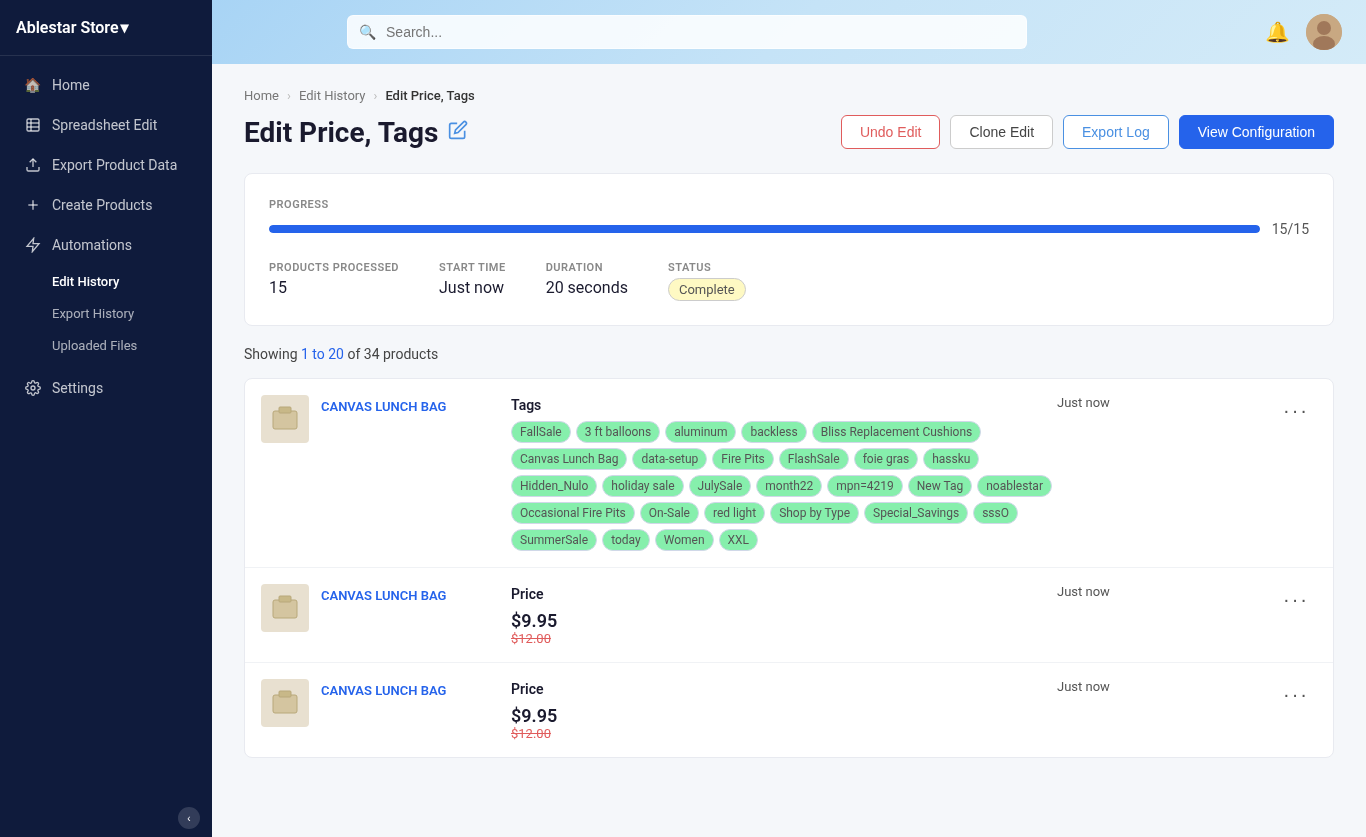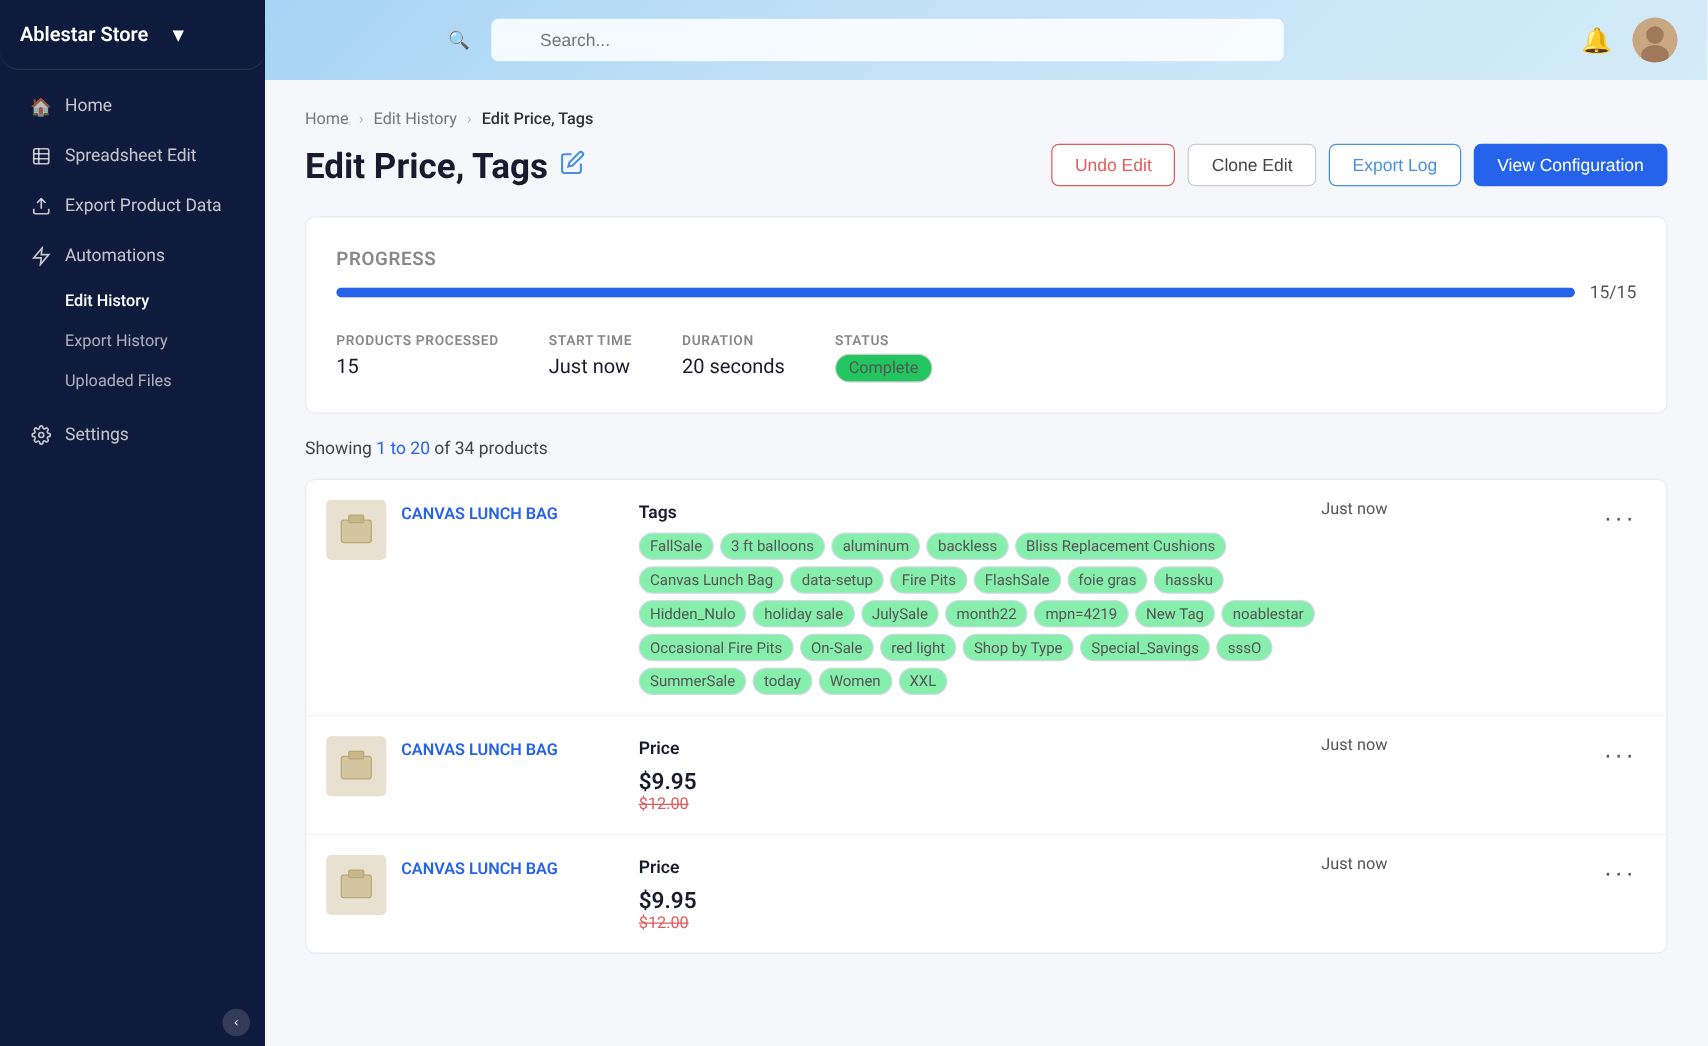--- a/index.html
+++ b/index.html
@@ -1,35 +1,35 @@
 <!DOCTYPE html>
 <html><head>
   <meta charset="utf-8">
   <style>
     * { box-sizing: border-box; margin: 0; padding: 0; }
     body { font-family: -apple-system, BlinkMacSystemFont, 'Segoe UI', Roboto, sans-serif; background: #f5f7fa; display: flex; height: 100vh; overflow: hidden; }
 
     
     .sidebar { width: 212px; background: #0f1b3c; color: #fff; display: flex; flex-direction: column; flex-shrink: 0; height: 100vh; overflow-y: auto; }
-    .sidebar-brand { padding: 18px 16px; display: flex; align-items: center; gap: 20px; font-size: 16px; font-weight: 600; color: #fff; border-bottom: 1px solid rgba(255,255,255,0.1); border-radius: 15px; }
+    .sidebar-brand { padding: 18px 16px; display: flex; align-items: center; gap: 2px; font-size: 16px; font-weight: 600; color: #fff; border-bottom: 1px solid rgba(255,255,255,0.1); }
     .sidebar-nav { flex: 1; padding: 8px 0; }
     .sidebar-item { display: flex; align-items: center; gap: 10px; padding: 10px 16px; font-size: 14px; color: rgba(255,255,255,0.75); cursor: pointer; border-radius: 6px; margin: 2px 8px; }
     .sidebar-item.active { background: rgba(255,255,255,0.15); color: #fff; }
     .sidebar-item-icon { width: 18px; height: 18px; display: flex; align-items: center; justify-content: center; flex-shrink: 0; }
     .sidebar-sub { padding-left: 0; }
     .sidebar-sub-item { display: block; padding: 8px 16px 8px 44px; font-size: 13px; color: rgba(255,255,255,0.65); cursor: pointer; border-radius: 6px; margin: 1px 8px; }
     .sidebar-sub-item.active { color: #fff; font-weight: 500; }
 
     
     .main { flex: 1; display: flex; flex-direction: column; overflow: hidden; }
 
     
     .topbar { background: linear-gradient(135deg, #a8d4f5 0%, #c5e3f7 50%, #d4ebf8 100%); padding: 0 24px; height: 64px; display: flex; align-items: center; gap: 16px; flex-shrink: 0; }
     .search-bar { flex: 1; max-width: 680px; margin: 0 auto; position: relative; display: flex; align-items: center; }
-    .search-input { width: 100%; padding: 8px 16px 8px 38px; border-radius: 6px; border: 1px solid rgba(255,255,255,0.6); background: rgba(255,255,255,0.85); font-size: 14px; color: #555; outline: none; margin-left: 46px; }
+    .search-input { width: 100%; padding: 8px 16px 8px 38px; border-radius: 6px; border: 1px solid rgba(255,255,255,0.6); background: rgba(255,255,255,0.85); font-size: 14px; color: #555; outline: none; }
     .search-icon { position: absolute; left: 12px; color: #888; font-size: 14px; }
     .topbar-right { display: flex; align-items: center; gap: 16px; margin-left: auto; }
     .bell-icon { font-size: 20px; color: #444; cursor: pointer; }
     .avatar { width: 36px; height: 36px; border-radius: 50%; background: #c8a882; overflow: hidden; cursor: pointer; display: flex; align-items: center; justify-content: center; font-size: 14px; color: #fff; }
 
     
     .content { flex: 1; overflow-y: auto; padding: 24px 32px; }
 
     
     .breadcrumb { display: flex; align-items: center; gap: 8px; font-size: 13px; color: #777; margin-bottom: 12px; }
@@ -46,32 +46,32 @@
     .btn { padding: 8px 18px; border-radius: 6px; font-size: 14px; font-weight: 500; cursor: pointer; border: 1px solid transparent; }
     .btn-outline-red { background: #fff; border-color: #e05c5c; color: #e05c5c; }
     .btn-outline-gray { background: #fff; border-color: #ccc; color: #444; }
     .btn-outline-blue { background: #fff; border-color: #4a90e2; color: #4a90e2; }
     .btn-blue { background: #2563eb; color: #fff; border-color: #2563eb; }
 
     
     .card { background: #fff; border-radius: 8px; border: 1px solid #e8eaf0; margin-bottom: 20px; padding: 24px; }
 
     
-    .progress-label { font-size: 15px; font-weight: 600; color: #888; letter-spacing: 0.5px; margin-bottom: 10px; }
+    .progress-label { font-size: 11px; font-weight: 600; color: #888; letter-spacing: 0.5px; margin-bottom: 10px; }
     .progress-bar-wrap { display: flex; align-items: center; gap: 12px; }
     .progress-bar-bg { flex: 1; height: 8px; background: #e8eaf0; border-radius: 4px; overflow: hidden; }
     .progress-bar-fill { height: 100%; background: #2563eb; border-radius: 4px; }
     .progress-count { font-size: 14px; color: #555; white-space: nowrap; }
 
     
     .stats-row { display: flex; gap: 40px; margin-top: 24px; }
     .stat { display: flex; flex-direction: column; gap: 4px; }
     .stat-label { font-size: 11px; font-weight: 600; color: #888; letter-spacing: 0.5px; }
     .stat-value { font-size: 16px; color: #1a1a2e; }
-    .stat-badge { display: inline-block; padding: 3px 10px; border-radius: 12px; border: 1px solid #ccc; font-size: 13px; color: #555; background: #22c55e; }
+    .stat-badge { display: inline-block; padding: 3px 10px; border-radius: 12px; border: 1px solid #ccc; font-size: 13px; color: #555; background: #fef9c3; }
 
     
     .showing-text { font-size: 14px; color: #444; margin-bottom: 16px; }
     .showing-text a { color: #2563eb; text-decoration: none; }
     .table-wrap { background: #fff; border-radius: 8px; border: 1px solid #e8eaf0; overflow: hidden; }
     .table-header { display: grid; grid-template-columns: 250px 1fr 160px 100px; padding: 10px 16px; border-bottom: 1px solid #e8eaf0; }
     .table-header-cell { font-size: 11px; font-weight: 600; color: #888; letter-spacing: 0.5px; }
     .table-row { display: grid; grid-template-columns: 250px 1fr 160px 100px; padding: 16px; border-bottom: 1px solid #f0f2f5; align-items: start; }
     .table-row:last-child { border-bottom: none; }
     .product-cell { display: flex; align-items: flex-start; gap: 12px; }
@@ -117,20 +117,29 @@
     </div>
     <div class="sidebar-item">
       <span class="sidebar-item-icon">
         <svg width="16" height="16" viewBox="0 0 24 24" fill="none" stroke="currentColor" stroke-width="2">
             <path d="M21 15v4a2 2 0 01-2 2H5a2 2 0 01-2-2v-4"></path>
             <polyline points="17 8 12 3 7 8"></polyline>
             <line x1="12" y1="3" x2="12" y2="15"></line>
           </svg>
       </span>
       <span>Export Product Data</span>
+    </div>
+    <div class="sidebar-item">
+      <span class="sidebar-item-icon">
+        <svg width="16" height="16" viewBox="0 0 24 24" fill="none" stroke="currentColor" stroke-width="2">
+            <line x1="12" y1="5" x2="12" y2="19"></line>
+            <line x1="5" y1="12" x2="19" y2="12"></line>
+          </svg>
+      </span>
+      <span>Create Products</span>
     </div>
     <div class="sidebar-item">
       <span class="sidebar-item-icon">
         <svg width="16" height="16" viewBox="0 0 24 24" fill="none" stroke="currentColor" stroke-width="2">
             <polygon points="13 2 3 14 12 14 11 22 21 10 12 10 13 2"></polygon>
           </svg>
       </span>
       <span>Automations</span>
     </div>
     <div class="sidebar-sub">

